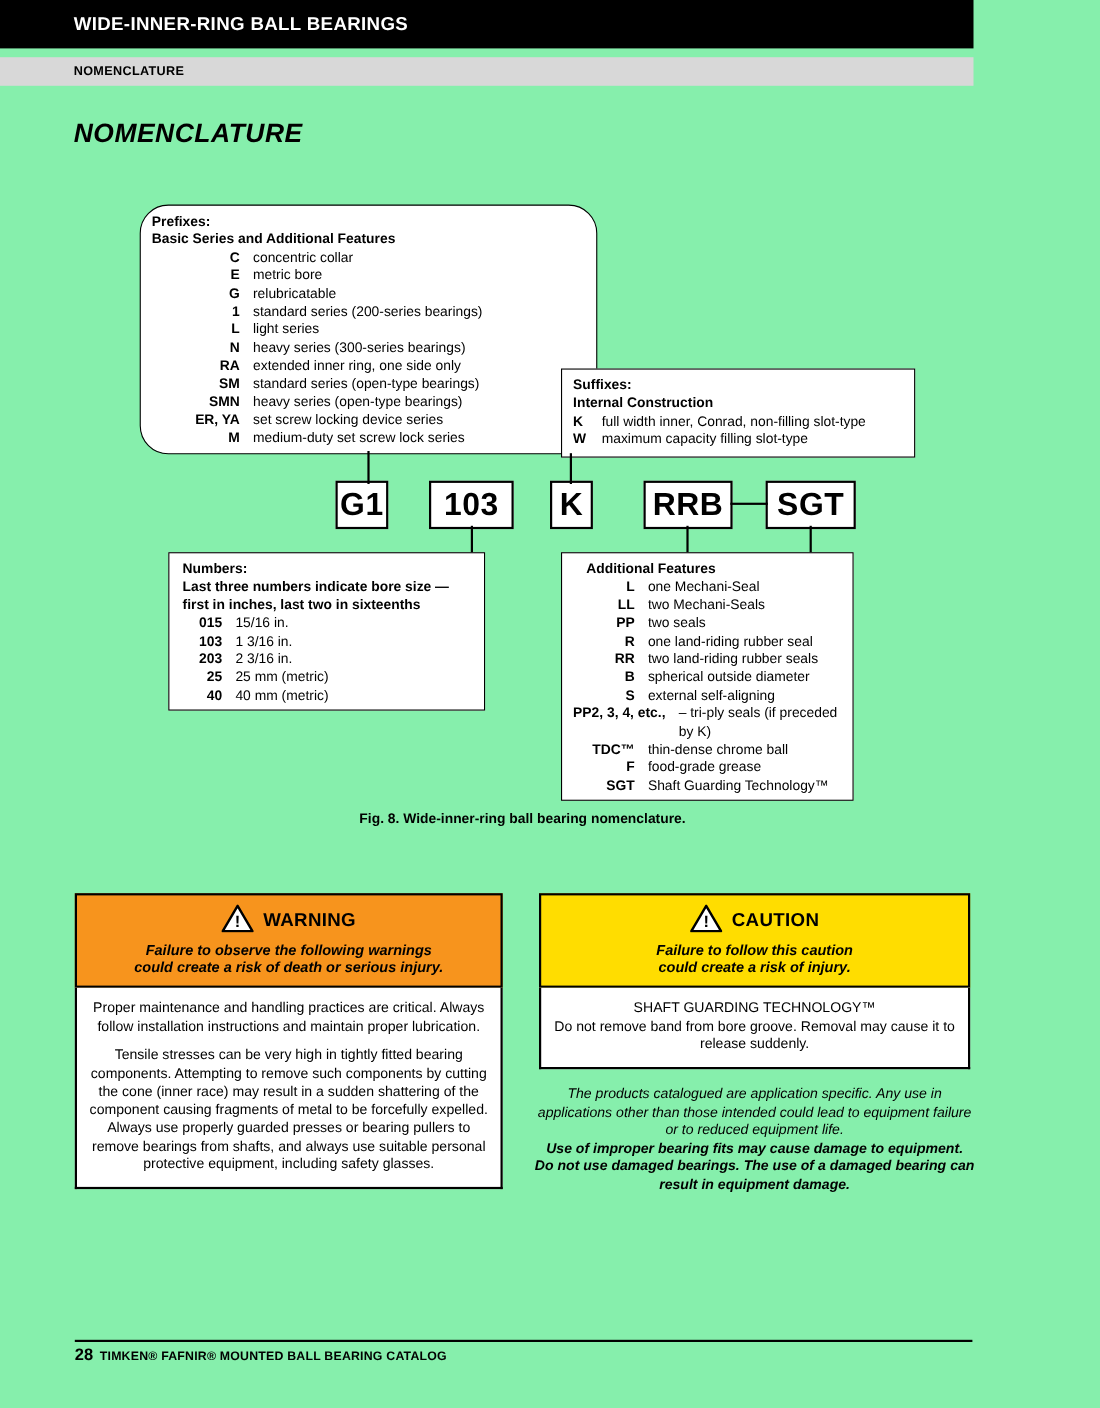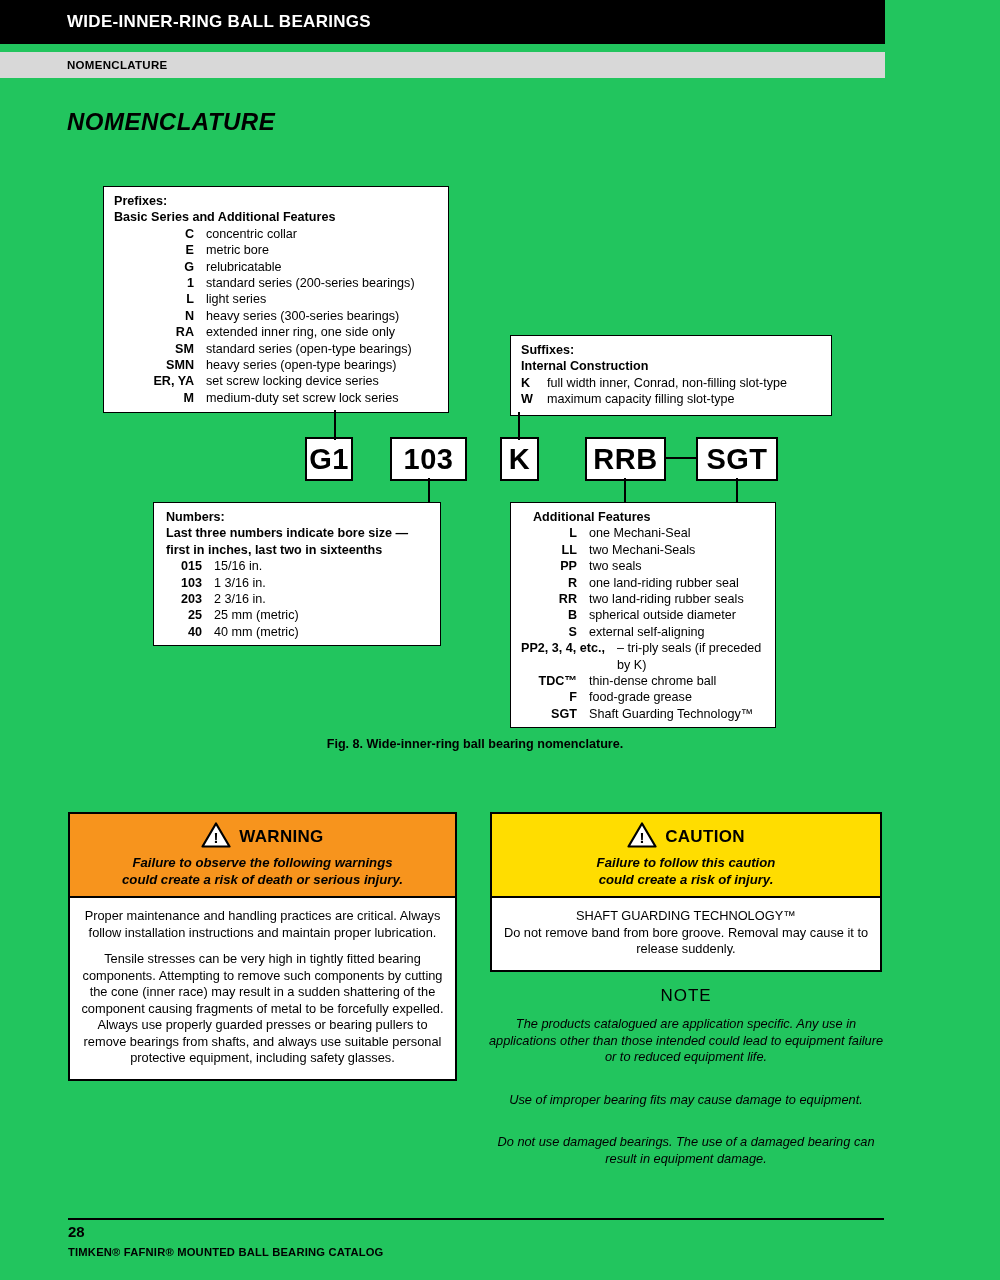--- a/index.html
+++ b/index.html
@@ -1,37 +1,37 @@
 <!DOCTYPE html>
 <html><head>
 <meta charset="utf-8">
 <style>
   * { margin:0; padding:0; box-sizing:border-box; }
   html,body { background:#fff; }
   body { font-family:"Liberation Sans", sans-serif; color:#000; }
-  .page { position:relative; width:1000px; height:1280px; background:#22c55e; overflow:hidden; margin:0 auto; }
+  .page { position:relative; width:1000px; height:1280px; background:#86efac; overflow:hidden; margin:0 auto; }
   .abs { position:absolute; }
 
   
   .hdr-black { left:0; top:8; width:885px; height:44px; background:#000; color:#fff;
                display:flex; align-items:center; padding-left:67px;
                font-weight:bold; font-size:17px; letter-spacing:0.3px; }
   .hdr-gray  { left:0; top:52px; width:885px; height:26px; background:#d8d8d8;
                display:flex; align-items:center; padding-left:67px;
                font-weight:bold; font-size:11.5px; letter-spacing:0.3px; }
 
   .page-title { left:67px; top:108px; font-size:24px; font-weight:bold; font-style:italic; letter-spacing:0.5px; }
 
   
   .box { border:1.5px solid #000; background:#fff; font-size:12.6px; line-height:16.4px; padding:6px 10px 5px 10px; }
   .box .hline { font-weight:bold; }
   .def-row { display:flex; align-items:baseline; }
   .code { font-weight:bold; text-align:right; flex:0 0 auto; white-space:nowrap; }
   .desc { margin-left:12px; }
-  .box-prefixes { left:103px; top:186px; width:346px; min-height:227px; }
+  .box-prefixes { left:127px; top:186px; width:416px; min-height:227px;border-radius:26px; }
   .box-prefixes .code { width:80px; }
   .box-suffixes { left:510px; top:335px; width:322px; min-height:81px; }
   .box-suffixes .code { width:14px; text-align:left; }
   .box-numbers  { left:153px; top:502px; width:288px; min-height:144px;padding-left:12px; }
   .box-numbers .code { width:36px; }
   .box-features { left:510px; top:502px; width:266px; min-height:213px; }
   .box-features .code { min-width:56px; }
   .box-features .ftitle { font-weight:bold; margin-left:12px; }
 
   
@@ -64,25 +64,25 @@
                 font-size:12.8px; line-height:16.5px; padding:10px 8px 12px 8px; }
   .alert-body p + p { margin-top:10px; }
   .warning-block { left:68px; top:812px; width:389px; }
   .caution-block { left:490px; top:812px; width:392px; }
   .caution-block .alert-body { min-height:73px; }
 
   
   .note-block { left:486px; top:986px; width:400px; text-align:center; }
   .note-title { font-size:17px; letter-spacing:1px; font-weight:normal; margin-bottom:10px; }
   .note-block p { font-style:italic; font-size:12.8px; line-height:16.5px; }
-  .note-block p + p { margin-top:26px; }
+  .note-block p + p { margin-top:0;font-weight:bold; }
 
   
   .footer-line { left:68px; top:1218px; width:816px; height:1.5px; background:#000; }
-  .footer-text { left:68px; top:1223px; display:flex; align-items:baseline; gap:6px;flex-direction:column; }
+  .footer-text { left:68px; top:1223px; display:flex; align-items:baseline; gap:6px; }
   .footer-num  { font-weight:bold; font-size:15px; }
   .footer-cat  { font-weight:bold; font-size:11.2px; letter-spacing:0.2px; }
 </style>
 </head>
 <body>
 
 <div class="page">
 
   <div class="abs hdr-black">
     <span>WIDE-INNER-RING BALL BEARINGS</span>
@@ -278,21 +278,20 @@
       <div class="alert-sub">Failure to follow this caution</div>
       <div class="alert-sub">could create a risk of injury.</div>
     </div>
     <div class="alert-body">
       <div>SHAFT GUARDING TECHNOLOGY™</div>
       <div>Do not remove band from bore groove. Removal may cause it to release suddenly.</div>
     </div>
   </div>
 
   <div class="abs note-block">
-    <div class="note-title">NOTE</div>
     <p>The products catalogued are application specific. Any use in applications other than those intended could lead to equipment failure or to reduced equipment life.</p>
     <p>Use of improper bearing fits may cause damage to equipment.</p>
     <p>Do not use damaged bearings. The use of a damaged bearing can result in equipment damage.</p>
   </div>
 
   <div class="abs footer-line"></div>
   <div class="abs footer-text">
     <span class="footer-num">28</span>
     <span class="footer-cat">TIMKEN® FAFNIR® MOUNTED BALL BEARING CATALOG</span>
   </div>

